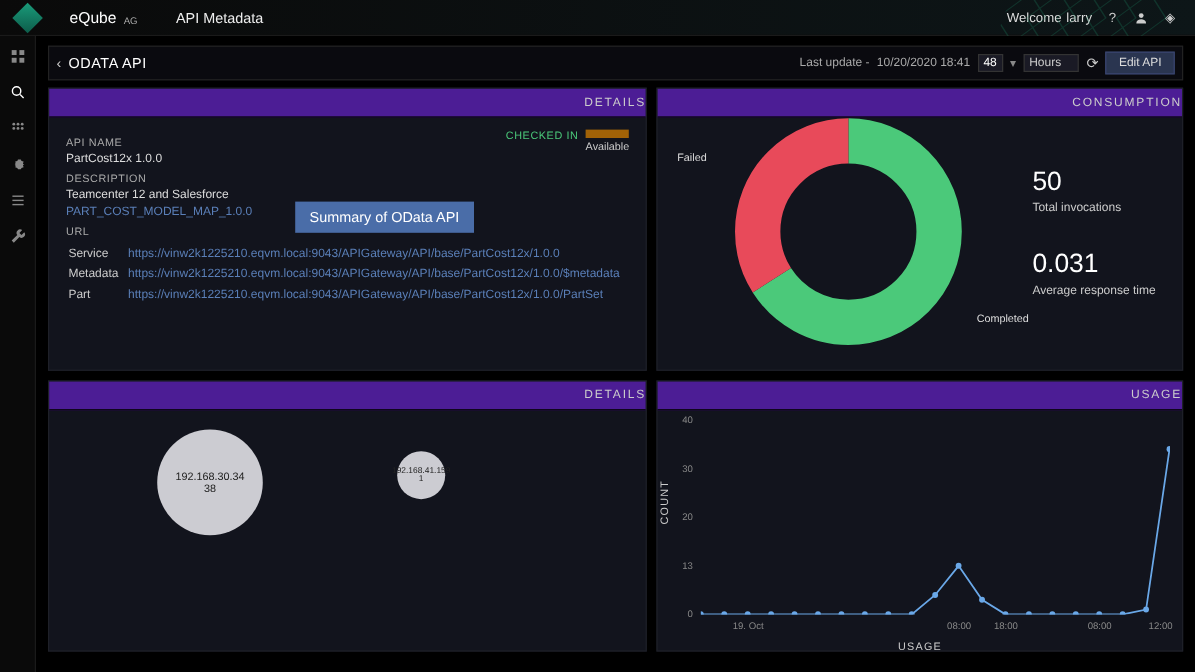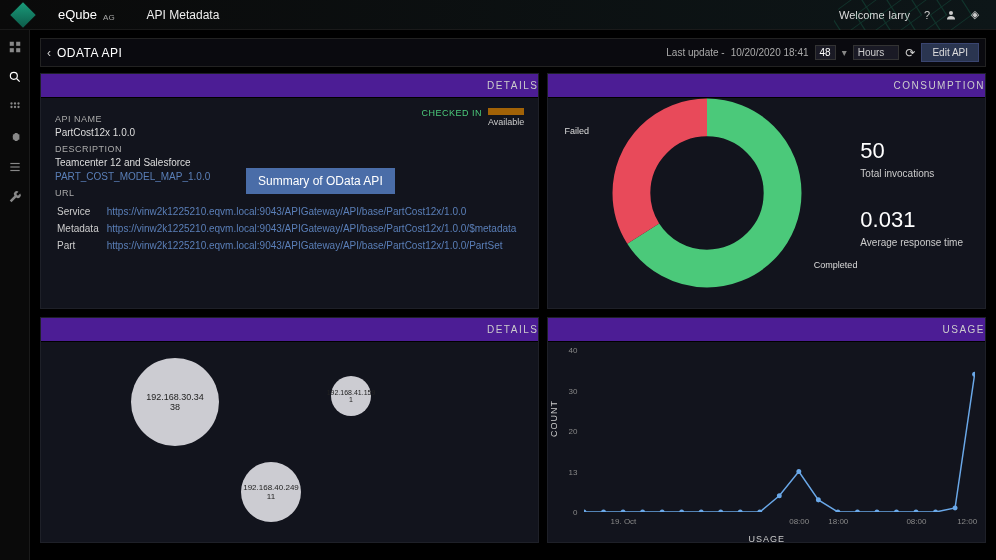--- a/index.html
+++ b/index.html
@@ -198,24 +198,20 @@
       <div class="panel-title">DETAILS</div>
       <div class="panel-body clients-body">
         <div class="bubble" style="width:88px;height:88px;left:90px;top:16px">
           <span>192.168.30.34</span>
           <span>38</span>
         </div>
         <div class="bubble" style="width:40px;height:40px;left:290px;top:34px;font-size:7px">
           <span>192.168.41.159</span>
           <span>1</span>
         </div>
-        <div class="bubble" style="width:60px;height:60px;left:200px;top:120px;font-size:8px">
-          <span>192.168.40.249</span>
-          <span>11</span>
-        </div>
       </div>
     </div>
 
     <div class="panel">
       <div class="panel-title">USAGE</div>
       <div class="panel-body usage-body">
         <span class="y-label">COUNT</span>
         <span class="x-label">USAGE</span>
         <div class="y-axis">
           <span class="y-tick" style="bottom:0%">0</span>

